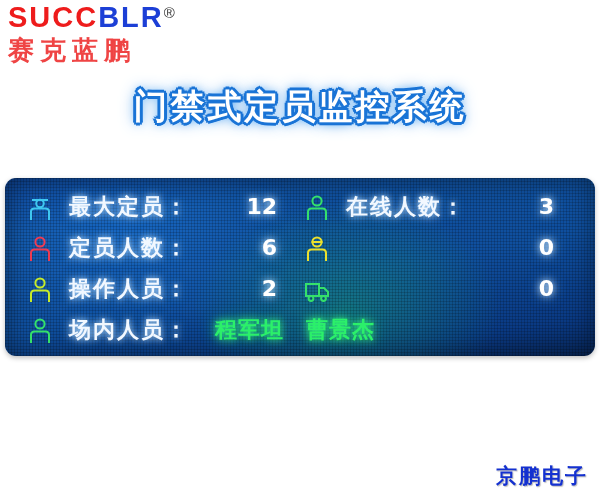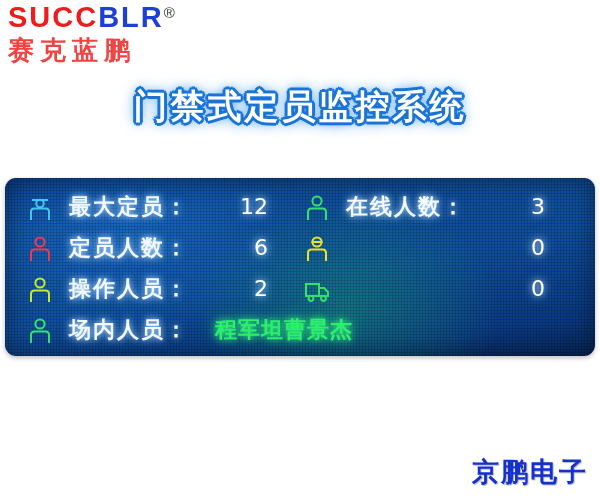--- a/index.html
+++ b/index.html
@@ -133,29 +133,30 @@
     font-weight: bold;
     font-size: 22px;
     letter-spacing: 2px;
     color: #f2f8ff;
     text-shadow: 0 0 6px rgba(190,225,255,0.95), 0 0 12px rgba(120,190,255,0.6);
     white-space: nowrap;
   }
   .led-value {
     margin-left: auto;
     font-family: "DejaVu Sans", "Liberation Sans", sans-serif;
-    font-weight: normal;
+    font-weight: bold;
     font-size: 22px;
     color: #ffffff;
     text-shadow: 0 0 7px rgba(200,230,255,0.95), 0 0 14px rgba(120,190,255,0.65);
-    padding-right: 36px;
+    padding-right: 27px;
   }
   .led-names {
     margin-left: 26px;
     display: flex;
+    gap: 22px;
   }
   .led-name {
     font-family: "DejaVu Sans", "Liberation Sans", sans-serif;
     font-weight: bold;
     font-size: 22px;
     letter-spacing: 1px;
     color: #2bf06a;
     text-shadow: 0 0 7px rgba(60,255,130,0.95), 0 0 15px rgba(30,220,110,0.7);
     white-space: nowrap;
   }
@@ -170,21 +171,21 @@
     padding-right: 18px;
   }
 
   
   #footer-brand {
     position: absolute;
     right: 12px;
     bottom: 10px;
     font-family: "DejaVu Sans", "Liberation Sans", sans-serif;
     font-weight: bold;
-    font-size: 27px;
+    font-size: 21px;
     letter-spacing: 2px;
     color: #1431d0;
     text-shadow: 1px 1px 1px rgba(130,130,130,0.55);
     white-space: nowrap;
   }
 </style>
 </head>
 <body>
 
 <div id="brand-logo">

